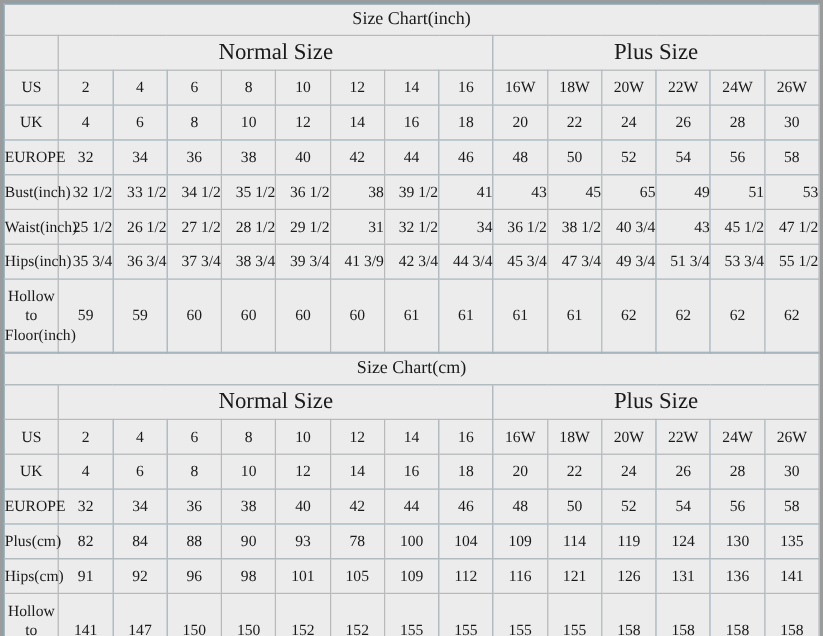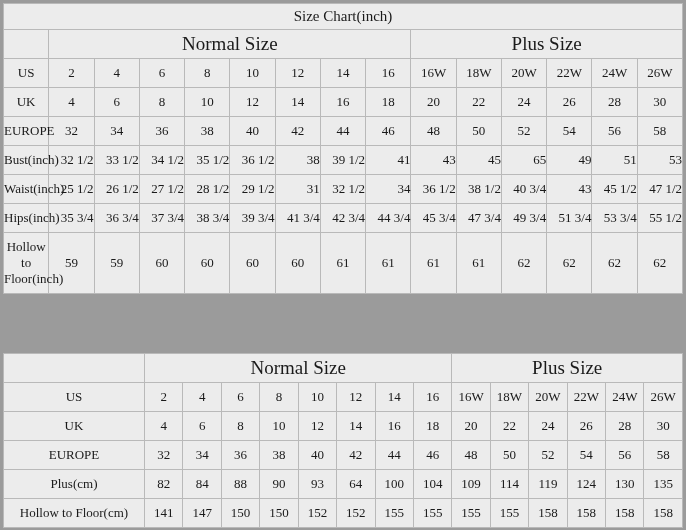--- a/index.html
+++ b/index.html
@@ -177,21 +177,21 @@
           <td class="col-cell small-val">47 1/2</td>
         </tr>
 
         <tr class="data-row">
           <td class="row-label col-label">Hips(inch)</td>
           <td class="col-cell small-val">35 3/4</td>
           <td class="col-cell small-val">36 3/4</td>
           <td class="col-cell small-val">37 3/4</td>
           <td class="col-cell small-val">38 3/4</td>
           <td class="col-cell small-val">39 3/4</td>
-          <td class="col-cell small-val">41 3/4</td>
+          <td class="col-cell small-val">41 3/9</td>
           <td class="col-cell small-val">42 3/4</td>
           <td class="col-cell small-val">44 3/4</td>
           <td class="col-cell small-val">45 3/4</td>
           <td class="col-cell small-val">47 3/4</td>
           <td class="col-cell small-val">49 3/4</td>
           <td class="col-cell small-val">51 3/4</td>
           <td class="col-cell small-val">53 3/4</td>
           <td class="col-cell small-val">55 1/2</td>
         </tr>
 
@@ -212,20 +212,23 @@
           <td class="col-cell">62</td>
           <td class="col-cell">62</td>
         </tr>
       </tbody>
     </table>
   </div>
 
   <div class="chart-block">
     <table>
       <tbody>
+        <tr class="title-row">
+          <td colspan="15">Size Chart(cm)</td>
+        </tr>
         <tr class="group-row">
           <td class="blank col-label"></td>
           <td colspan="8">Normal Size</td>
           <td colspan="6">Plus Size</td>
         </tr>
 
         <tr class="data-row">
           <td class="row-label col-label">US</td>
           <td class="col-cell">2</td>
           <td class="col-cell">4</td>
@@ -279,32 +282,49 @@
           <td class="col-cell">58</td>
         </tr>
 
         <tr class="data-row">
           <td class="row-label col-label">Plus(cm)</td>
           <td class="col-cell">82</td>
           <td class="col-cell">84</td>
           <td class="col-cell">88</td>
           <td class="col-cell">90</td>
           <td class="col-cell">93</td>
-          <td class="col-cell">64</td>
+          <td class="col-cell">78</td>
           <td class="col-cell">100</td>
           <td class="col-cell">104</td>
           <td class="col-cell">109</td>
           <td class="col-cell">114</td>
           <td class="col-cell">119</td>
           <td class="col-cell">124</td>
           <td class="col-cell">130</td>
           <td class="col-cell">135</td>
         </tr>
 
 
+        <tr class="data-row">
+          <td class="row-label col-label">Hips(cm)</td>
+          <td class="col-cell">91</td>
+          <td class="col-cell">92</td>
+          <td class="col-cell">96</td>
+          <td class="col-cell">98</td>
+          <td class="col-cell">101</td>
+          <td class="col-cell">105</td>
+          <td class="col-cell">109</td>
+          <td class="col-cell">112</td>
+          <td class="col-cell">116</td>
+          <td class="col-cell">121</td>
+          <td class="col-cell">126</td>
+          <td class="col-cell">131</td>
+          <td class="col-cell">136</td>
+          <td class="col-cell">141</td>
+        </tr>
 
         <tr class="data-row">
           <td class="row-label col-label">Hollow to Floor(cm)</td>
           <td class="col-cell">141</td>
           <td class="col-cell">147</td>
           <td class="col-cell">150</td>
           <td class="col-cell">150</td>
           <td class="col-cell">152</td>
           <td class="col-cell">152</td>
           <td class="col-cell">155</td>

